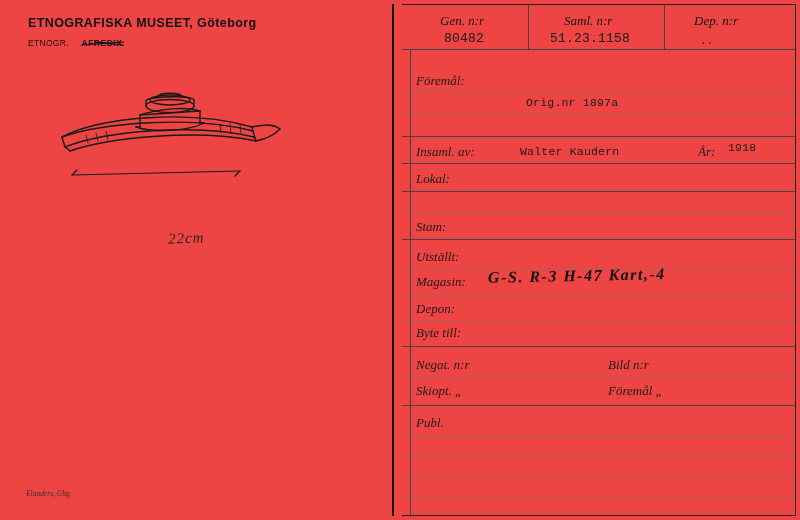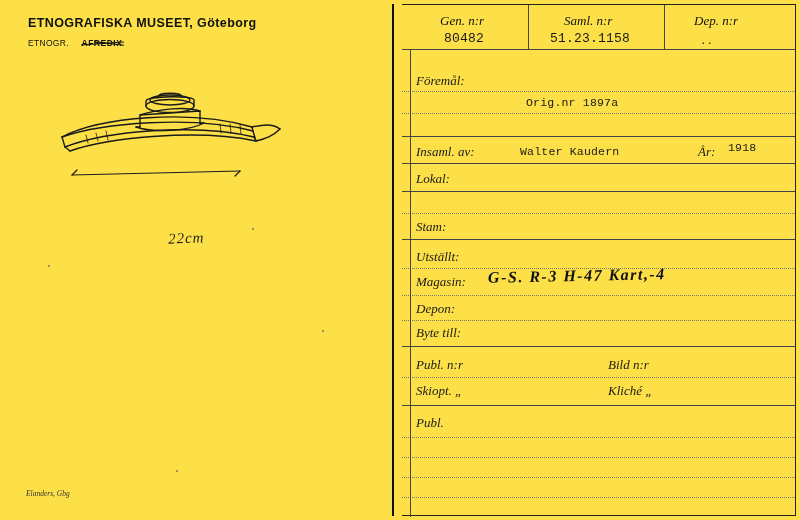--- a/index.html
+++ b/index.html
@@ -12,21 +12,21 @@
     height: 520px;
     font-family: "Liberation Serif", serif;
     color: #1a1a1a;
     overflow: hidden;
     position: relative;
   }
   .page {
     position: relative;
     width: 800px;
     height: 520px;
-    background: #fde047;
+    background: #ef4444;
   }
 
   
   .left-panel {
     position: absolute;
     left: 0; top: 0;
     width: 390px; height: 520px;
   }
   .museum-title {
     position: absolute;
@@ -289,26 +289,26 @@
       <div class="lbl" style="left:14px; top:269px;">Magasin:</div>
       <div class="hand" style="left:86px; top:262px;">G-S. R-3 H-47 Kart,-4</div>
       <div class="rule dotted" style="top:290px;"></div>
 
       <div class="lbl" style="left:14px; top:296px;">Depon:</div>
       <div class="rule dotted" style="top:315px;"></div>
 
       <div class="lbl" style="left:14px; top:320px;">Byte till:</div>
       <div class="rule" style="top:341px;"></div>
 
-      <div class="lbl" style="left:14px; top:352px;">Publ. n:r</div>
+      <div class="lbl" style="left:14px; top:352px;">Negat. n:r</div>
       <div class="lbl" style="left:206px; top:352px;">Bild n:r</div>
       <div class="rule dotted" style="top:372px;"></div>
 
       <div class="lbl" style="left:14px; top:378px;">Skiopt.  „</div>
-      <div class="lbl" style="left:206px; top:378px;">Kliché  „</div>
+      <div class="lbl" style="left:206px; top:378px;">Föremål  „</div>
       <div class="rule" style="top:400px;"></div>
 
       <div class="lbl" style="left:14px; top:410px;">Publ.</div>
       <div class="rule dotted" style="top:432px;"></div>
       <div class="rule dotted" style="top:452px;"></div>
       <div class="rule dotted" style="top:472px;"></div>
       <div class="rule dotted" style="top:492px;"></div>
 
       <div class="vline" style="left:8px; top:44px; height:468px;"></div>
 

